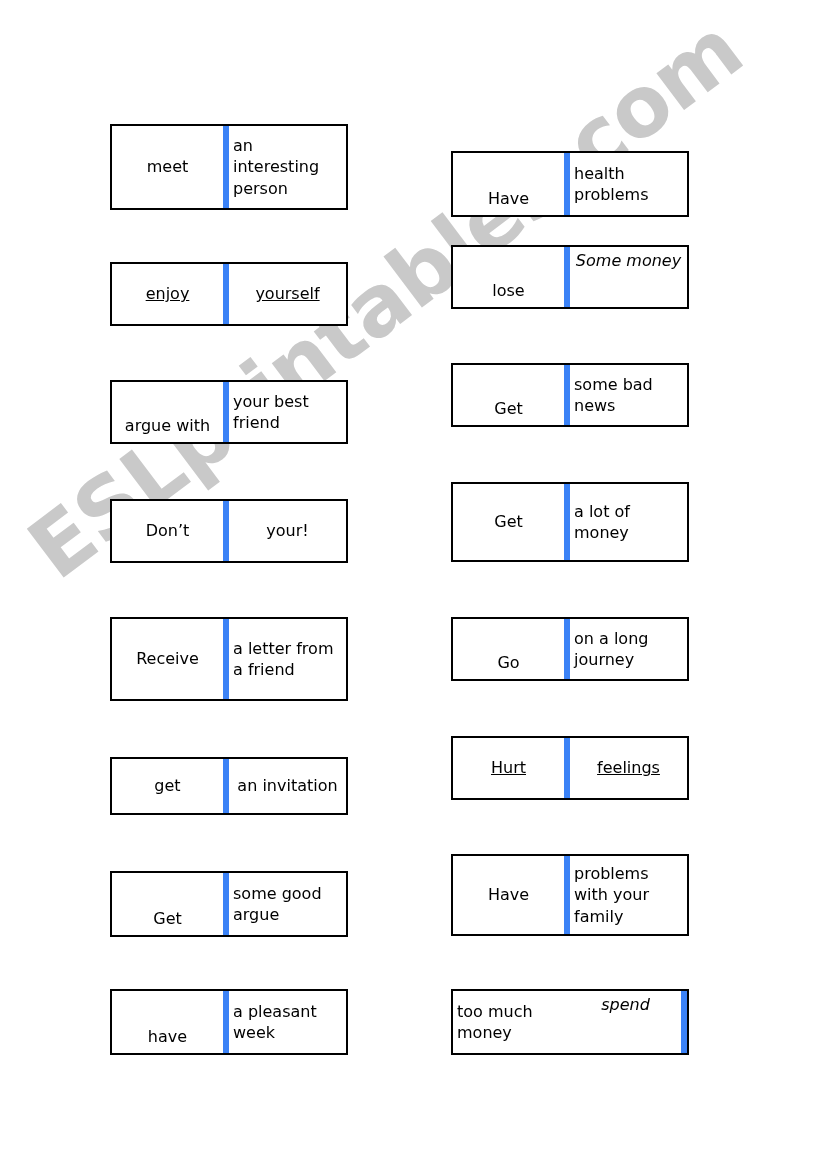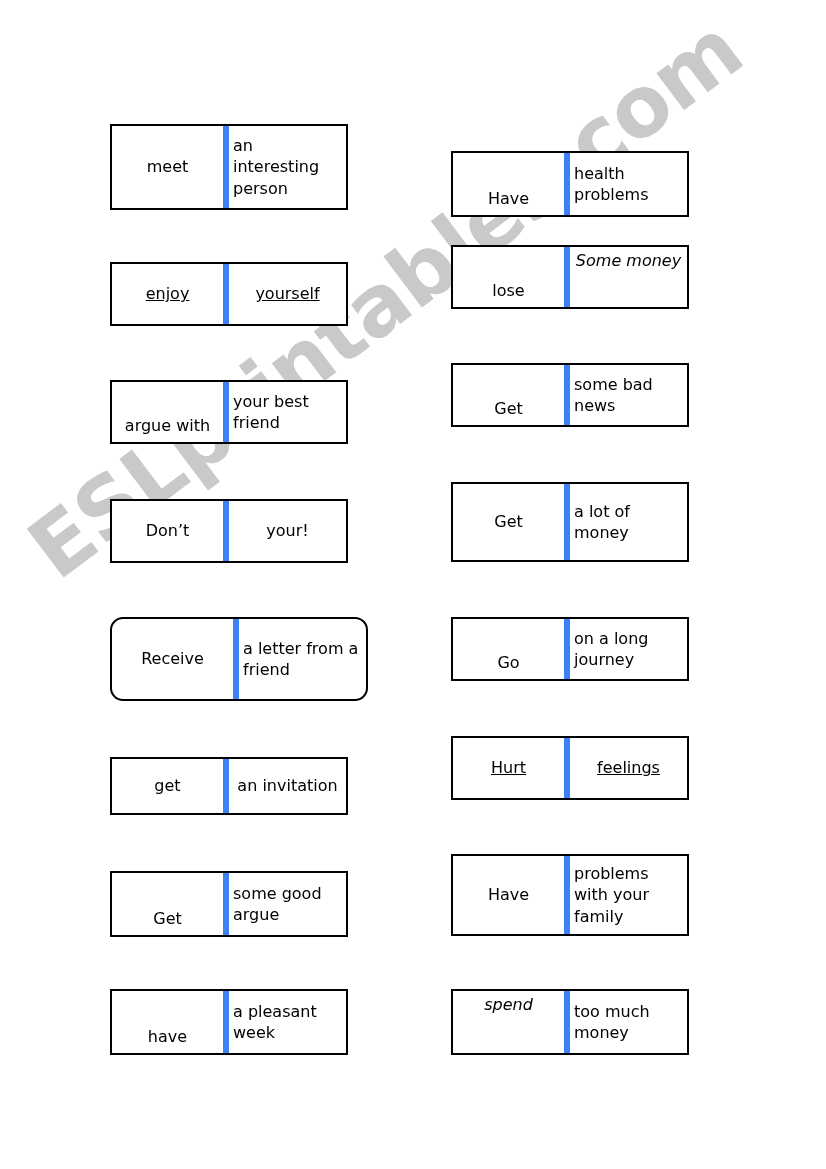--- a/index.html
+++ b/index.html
@@ -106,21 +106,21 @@
         <div class="half right-half">yourself</div>
       </div>
       <div class="domino" style="top: 380px; left: 0px; width: 238px; height: 64px;">
         <div class="half left-half align-bottom">argue with</div>
         <div class="half right-half">your best friend</div>
       </div>
       <div class="domino" style="top: 499px; left: 0px; width: 238px; height: 64px;">
         <div class="half left-half">Don’t</div>
         <div class="half right-half">your!</div>
       </div>
-      <div class="domino" style="top: 617px; left: 0px; width: 258px; height: 84px; border-radius: 13px;">
+      <div class="domino" style="top: 617px; left: 0px; width: 238px; height: 84px;">
         <div class="half left-half">Receive</div>
         <div class="half right-half">a letter from a friend</div>
       </div>
       <div class="domino" style="top: 757px; left: 0px; width: 238px; height: 58px;">
         <div class="half left-half">get</div>
         <div class="half right-half">an invitation</div>
       </div>
       <div class="domino" style="top: 871px; left: 0px; width: 238px; height: 66px;">
         <div class="half left-half align-bottom">Get</div>
         <div class="half right-half">some good argue</div>
@@ -153,18 +153,18 @@
       </div>
       <div class="domino" style="top: 736px; left: 0px; width: 238px; height: 64px; text-decoration: underline;">
         <div class="half left-half">Hurt</div>
         <div class="half right-half">feelings</div>
       </div>
       <div class="domino" style="top: 854px; left: 0px; width: 238px; height: 82px;">
         <div class="half left-half">Have</div>
         <div class="half right-half">problems with your family</div>
       </div>
       <div class="domino" style="top: 989px; left: 0px; width: 238px; height: 66px;">
+        <div class="half right-half">too much money</div>
         <div class="half left-half align-top">spend</div>
-        <div class="half right-half">too much money</div>
       </div>
     </div>
 
 </div>
 
 </body></html>

